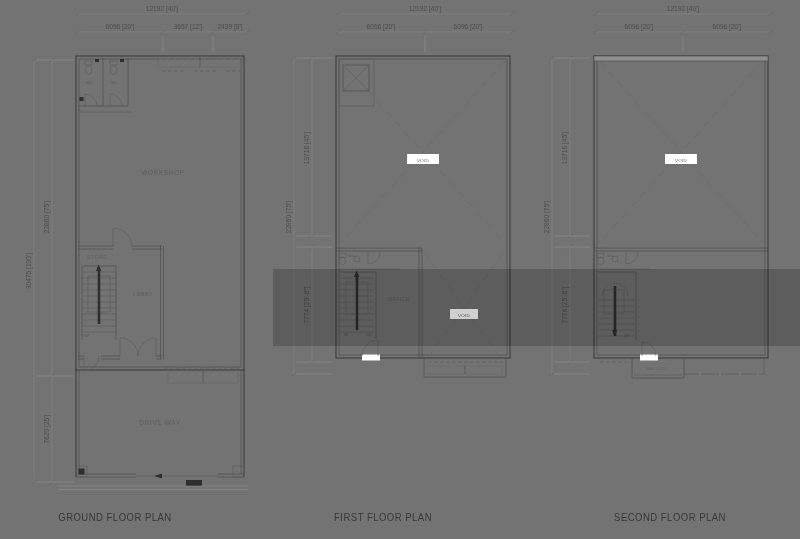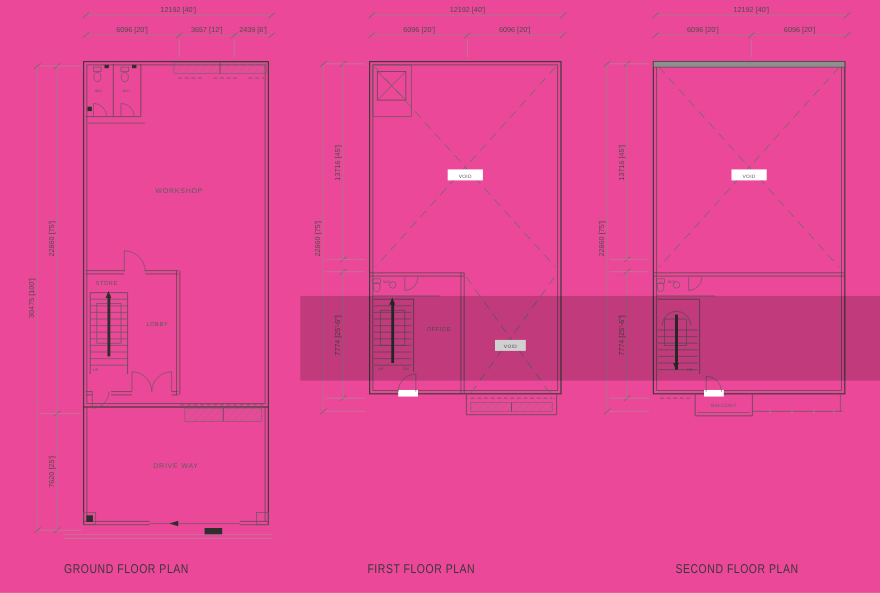--- a/index.html
+++ b/index.html
@@ -1,16 +1,16 @@
 <!DOCTYPE html>
 <html><head>
 <meta charset="utf-8">
 <style>
   html,body{margin:0;padding:0;background:#fff;}
-  .canvas{position:relative;width:800px;height:539px;background:#ec4899;overflow:hidden;
+  .canvas{position:relative;width:800px;height:539px;background:#737373;overflow:hidden;
           font-family:"Liberation Sans",sans-serif;}
   svg{position:absolute;left:0;top:0;}
   svg text{font-family:"Liberation Sans",sans-serif;fill:#4a4a4a;}
   .dim{font-size:6.6px;fill:#4d4d4d;}
   .room{font-size:6.4px;letter-spacing:.7px;fill:#5d5d5d;}
   .room-sm{font-size:5.2px;letter-spacing:.5px;fill:#5d5d5d;}
   .void{font-size:4.4px;letter-spacing:.3px;fill:#606060;}
   .tiny{font-size:3.4px;fill:#555;}
   .title{font-size:11.6px;fill:#383838;letter-spacing:.6px;}
   .wall{stroke:#3d3d3d;stroke-width:1.1;fill:none;}

